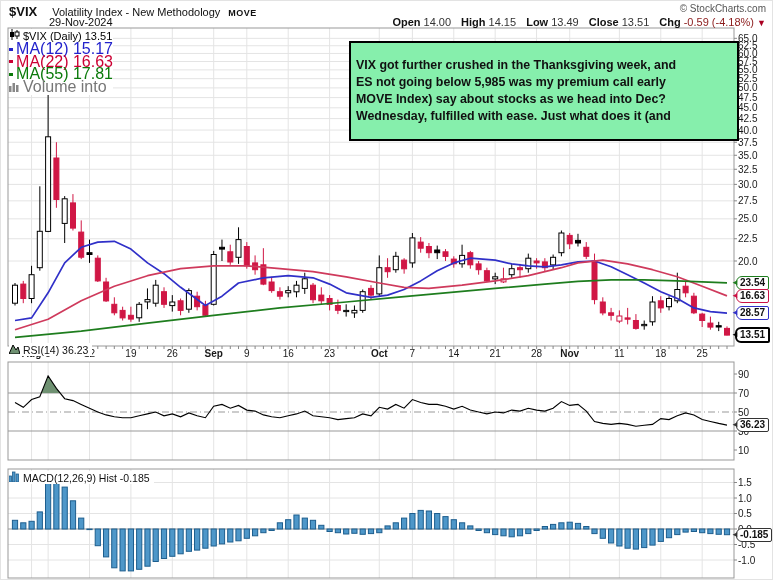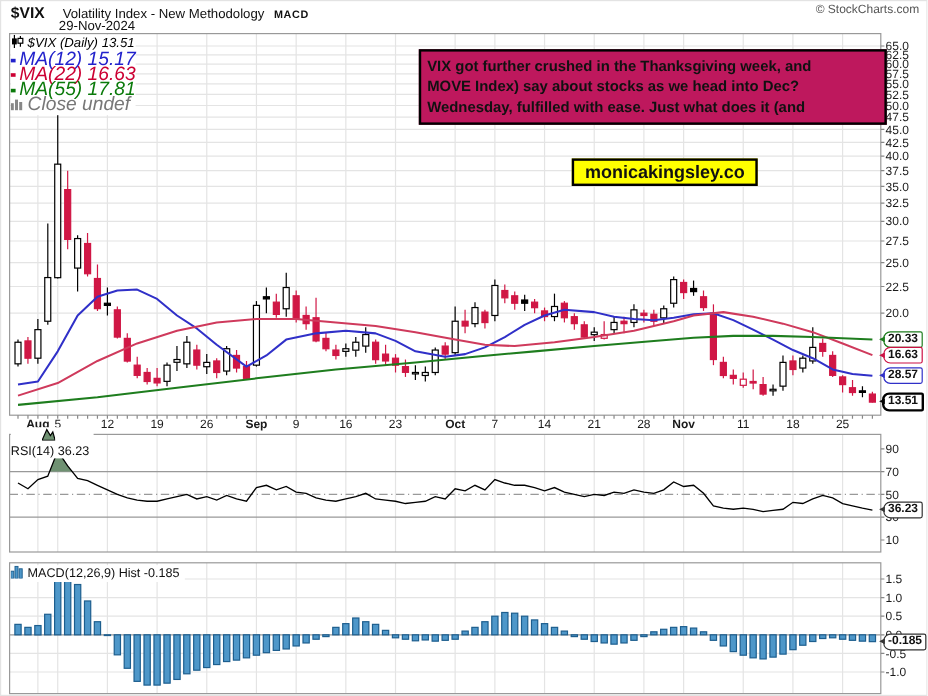--- a/index.html
+++ b/index.html
@@ -14,33 +14,33 @@
   .ttl{font-size:11px;margin-left:15px;}
   .exch{font-size:9px;font-weight:bold;margin-left:8px;letter-spacing:.5px;}
   .copy{top:2px;right:6px;font-size:10px;color:#555;}
   .date{top:15px;left:8px;font-size:11px;margin-left:40px;}
   .quote{top:15px;right:6px;font-size:11px;white-space:nowrap;}
   .quote b{margin-left:7px;}
   .quote .v{color:#333;margin-left:3px;}
   .quote .chg{color:#8b1a1a;}
   .quote .arr{color:#aa0022;font-size:9px;}
   
-  .legend{top:28px;left:8px;background:#fff;width:104px;padding-bottom:1px;z-index:4;font-style:italic;}
+  .legend{top:28px;left:8px;background:#fff;width:104px;padding-bottom:1px;z-index:4;}
   .legend .row{font-size:16px;line-height:12.8px;white-space:nowrap;display:flex;align-items:center;}
   .legend .row.first{font-size:11px;color:#000;}
   .dash{display:inline-block;width:11px;height:3px;margin-right:3px;}
   .ic{margin-right:3px;display:inline-block;}
   .c-ma12{color:#2222cc;} .c-ma22{color:#cc0033;} .c-ma55{color:#0a7a0a;} .c-vol{color:#777;}
   
   .plabel{background:#fff;font-size:10.5px;white-space:nowrap;display:flex;align-items:center;padding-right:4px;}
-  .rsi-label{top:355px;left:8px;flex-direction:column;}
+  .rsi-label{top:342px;left:8px;}
   .macd-label{top:470px;left:8px;}
   
-  .ann{top:40px;left:348px;width:376px;background:#be185d;border:2px solid #000;
-       padding:4px 5px;font-size:12.4px;font-weight:bold;line-height:17px;}
+  .ann{top:40px;left:348px;width:376px;background:#86efac;border:2px solid #000;
+       padding:14px 5px;font-size:12.4px;font-weight:bold;line-height:17px;}
   .wm{top:131px;left:553px;transform:translateX(-50%);background:#ffff00;border:2px solid #000;
       padding:1px 9px;font-size:15px;font-weight:bold;white-space:nowrap;}
   
   .tag{position:absolute;left:735px;transform:translateY(-50%);background:#fff;border:1px solid #333;
        font-size:10px;font-weight:bold;padding:0 3px;line-height:12px;border-radius:6px 2px 2px 6px;
        white-space:nowrap;z-index:3;}
   .tag .notch{position:absolute;left:-6px;top:50%;transform:translateY(-50%);font-size:8px;line-height:8px;}
   .tag.bold{border-width:2px;left:734px;}
 </style>
 </head>
@@ -564,25 +564,33 @@
       <text x="452.787" y="356" font-size="10" fill="#1a1a1a" font-family="Liberation Sans, DejaVu Sans, sans-serif" text-anchor="middle">14</text>
       <text x="494.182" y="356" font-size="10" fill="#1a1a1a" font-family="Liberation Sans, DejaVu Sans, sans-serif" text-anchor="middle">21</text>
       <text x="535.577" y="356" font-size="10" fill="#1a1a1a" font-family="Liberation Sans, DejaVu Sans, sans-serif" text-anchor="middle">28</text>
       <text x="568.693" y="356" font-size="10" fill="#1a1a1a" font-family="Liberation Sans, DejaVu Sans, sans-serif" text-anchor="middle" font-weight="bold">Nov</text>
       <text x="618.367" y="356" font-size="10" fill="#1a1a1a" font-family="Liberation Sans, DejaVu Sans, sans-serif" text-anchor="middle">11</text>
       <text x="659.762" y="356" font-size="10" fill="#1a1a1a" font-family="Liberation Sans, DejaVu Sans, sans-serif" text-anchor="middle">18</text>
       <text x="701.157" y="356" font-size="10" fill="#1a1a1a" font-family="Liberation Sans, DejaVu Sans, sans-serif" text-anchor="middle">25</text>
     </svg>
 
   <div class="ov hdr1">
-    <span class="sym">$VIX</span><span class="ttl">Volatility Index - New Methodology</span><span class="exch">MACD</span>
+    <span class="sym">$VIX</span><span class="ttl">Volatility Index - New Methodology</span><span class="exch">MOVE</span>
   </div>
   <div class="ov copy">© StockCharts.com</div>
 
   <div class="ov date">29-Nov-2024</div>
+  <div class="ov quote">
+    <b>Open</b><span class="v">14.00</span>
+    <b>High</b><span class="v">14.15</span>
+    <b>Low</b><span class="v">13.49</span>
+    <b>Close</b><span class="v">13.51</span>
+    <b>Chg</b><span class="v chg">-0.59 (-4.18%)</span>
+    <span class="arr">▼</span>
+  </div>
 
   <div class="ov legend">
     <div class="row first">
       <span class="ic"><svg width="11" height="11">
             <line x1="3" y1="0" x2="3" y2="11" stroke="#000"></line>
             <rect x="1" y="3" width="4" height="5" fill="#000"></rect>
             <line x1="8" y1="1" x2="8" y2="10" stroke="#000"></line>
             <rect x="6" y="3" width="4" height="4" fill="#fff" stroke="#000"></rect>
           </svg></span>
       <span>$VIX (Daily) 13.51</span>
@@ -598,46 +606,46 @@
     <div class="row c-ma55">
         <span class="dash" style="background:#0a7a0a"></span>
         <span>MA(55) 17.81</span>
       </div>
     <div class="row c-vol">
       <span class="ic"><svg width="11" height="10">
             <rect x="0" y="4" width="2.5" height="6" fill="#888"></rect>
             <rect x="3.5" y="1" width="2.5" height="9" fill="#888"></rect>
             <rect x="7" y="3" width="2.5" height="7" fill="#888"></rect>
           </svg></span>
-      <span>Close undef</span>
+      <span>Volume into</span>
     </div>
   </div>
 
   <div class="ov ann">
     <div>VIX got further crushed in the Thanksgiving week, and</div>
+    <div>ES not going below 5,985 was my premium call early</div>
     <div>MOVE Index) say about stocks as we head into Dec?</div>
     <div>Wednesday, fulfilled with ease. Just what does it (and</div>
   </div>
-  <div class="ov wm">monicakingsley.co</div>
 
   <div class="ov plabel rsi-label">
     <span class="ic"><svg width="11" height="11">
           <polygon points="0,11 4,2 7,7 9,4 11,11" fill="#6f9172" stroke="#000" stroke-width="1"></polygon>
         </svg></span>
     <span>RSI(14) 36.23</span>
   </div>
   <div class="ov plabel macd-label">
     <span class="ic"><svg width="11" height="11">
           <rect x="0" y="5" width="2.5" height="6" fill="#4e97c9" stroke="#1d5e8e" stroke-width="0.8"></rect>
           <rect x="3.5" y="1" width="2.5" height="10" fill="#4e97c9" stroke="#1d5e8e" stroke-width="0.8"></rect>
           <rect x="7" y="3" width="2.5" height="8" fill="#4e97c9" stroke="#1d5e8e" stroke-width="0.8"></rect>
         </svg></span>
     <span>MACD(12,26,9) Hist -0.185</span>
   </div>
 
-  <div class="tag" id="tag-ma55" style="top: 281.9px; border-color: rgb(30, 125, 30);"><span class="notch" style="color: rgb(30, 125, 30);">◄</span><span>20.33</span></div>
+  <div class="tag" id="tag-ma55" style="top: 281.9px; border-color: rgb(30, 125, 30);"><span class="notch" style="color: rgb(30, 125, 30);">◄</span><span>23.54</span></div>
   <div class="tag" id="tag-ma22" style="top: 294.9px; border-color: rgb(204, 17, 68);"><span class="notch" style="color: rgb(204, 17, 68);">◄</span><span>16.63</span></div>
   <div class="tag" id="tag-ma12" style="top: 312.2px; border-color: rgb(48, 48, 200);"><span class="notch" style="color: rgb(48, 48, 200);">◄</span><span>28.57</span></div>
   <div class="tag bold" id="tag-close" style="top: 334.1px; border-color: rgb(0, 0, 0);"><span class="notch" style="color: rgb(0, 0, 0);">◄</span><span>13.51</span></div>
   <div class="tag" id="tag-rsi" style="top: 424.1px; border-color: rgb(51, 51, 51);"><span class="notch" style="color: rgb(51, 51, 51);">◄</span><span>36.23</span></div>
   <div class="tag" id="tag-macd" style="top: 533.7px; border-color: rgb(51, 51, 51);"><span class="notch" style="color: rgb(51, 51, 51);">◄</span><span>-0.185</span></div>
 
 </div>
 
 </body></html>

